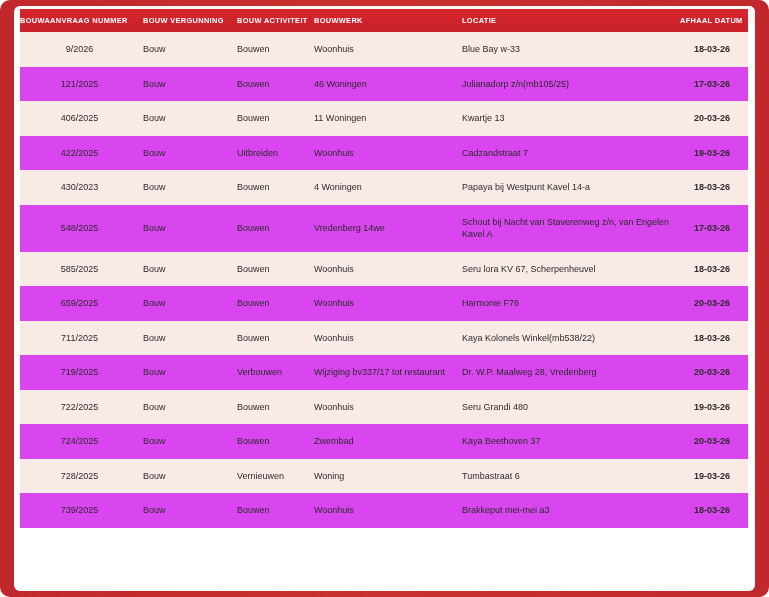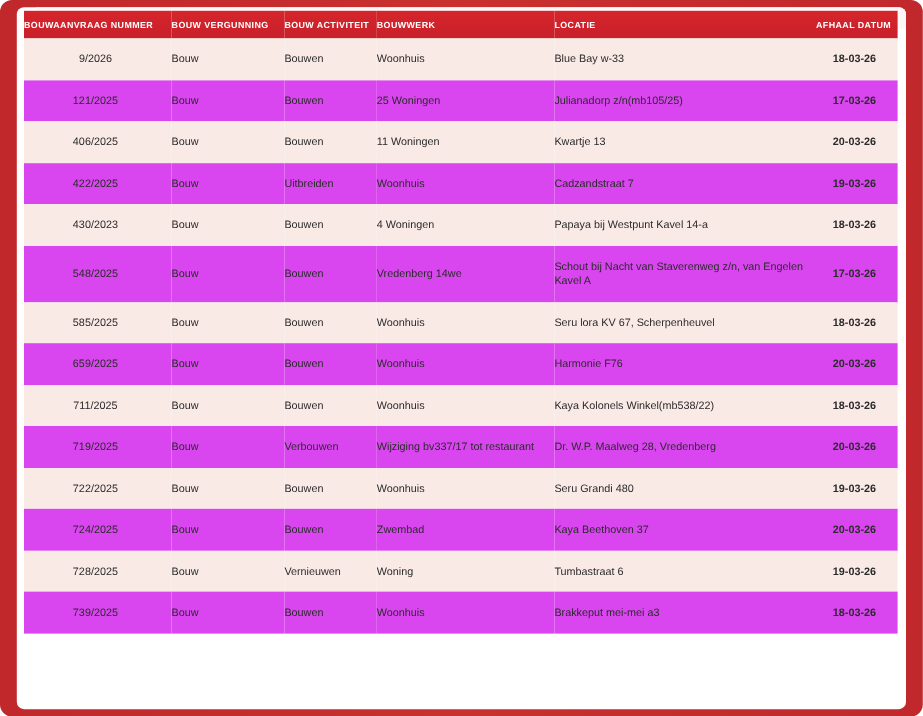--- a/index.html
+++ b/index.html
@@ -121,21 +121,21 @@
             <td class="c2">Bouw</td>
             <td class="c3">Bouwen</td>
             <td class="c4">Woonhuis</td>
             <td class="c5">Blue Bay w-33</td>
             <td class="c6">18-03-26</td>
           </tr>
           <tr class="even">
             <td class="c1">121/2025</td>
             <td class="c2">Bouw</td>
             <td class="c3">Bouwen</td>
-            <td class="c4">25 Woningen</td>
+            <td class="c4">46 Woningen</td>
             <td class="c5">Julianadorp z/n(mb105/25)</td>
             <td class="c6">17-03-26</td>
           </tr>
           <tr class="odd">
             <td class="c1">406/2025</td>
             <td class="c2">Bouw</td>
             <td class="c3">Bouwen</td>
             <td class="c4">11 Woningen</td>
             <td class="c5">Kwartje 13</td>
             <td class="c6">20-03-26</td>

